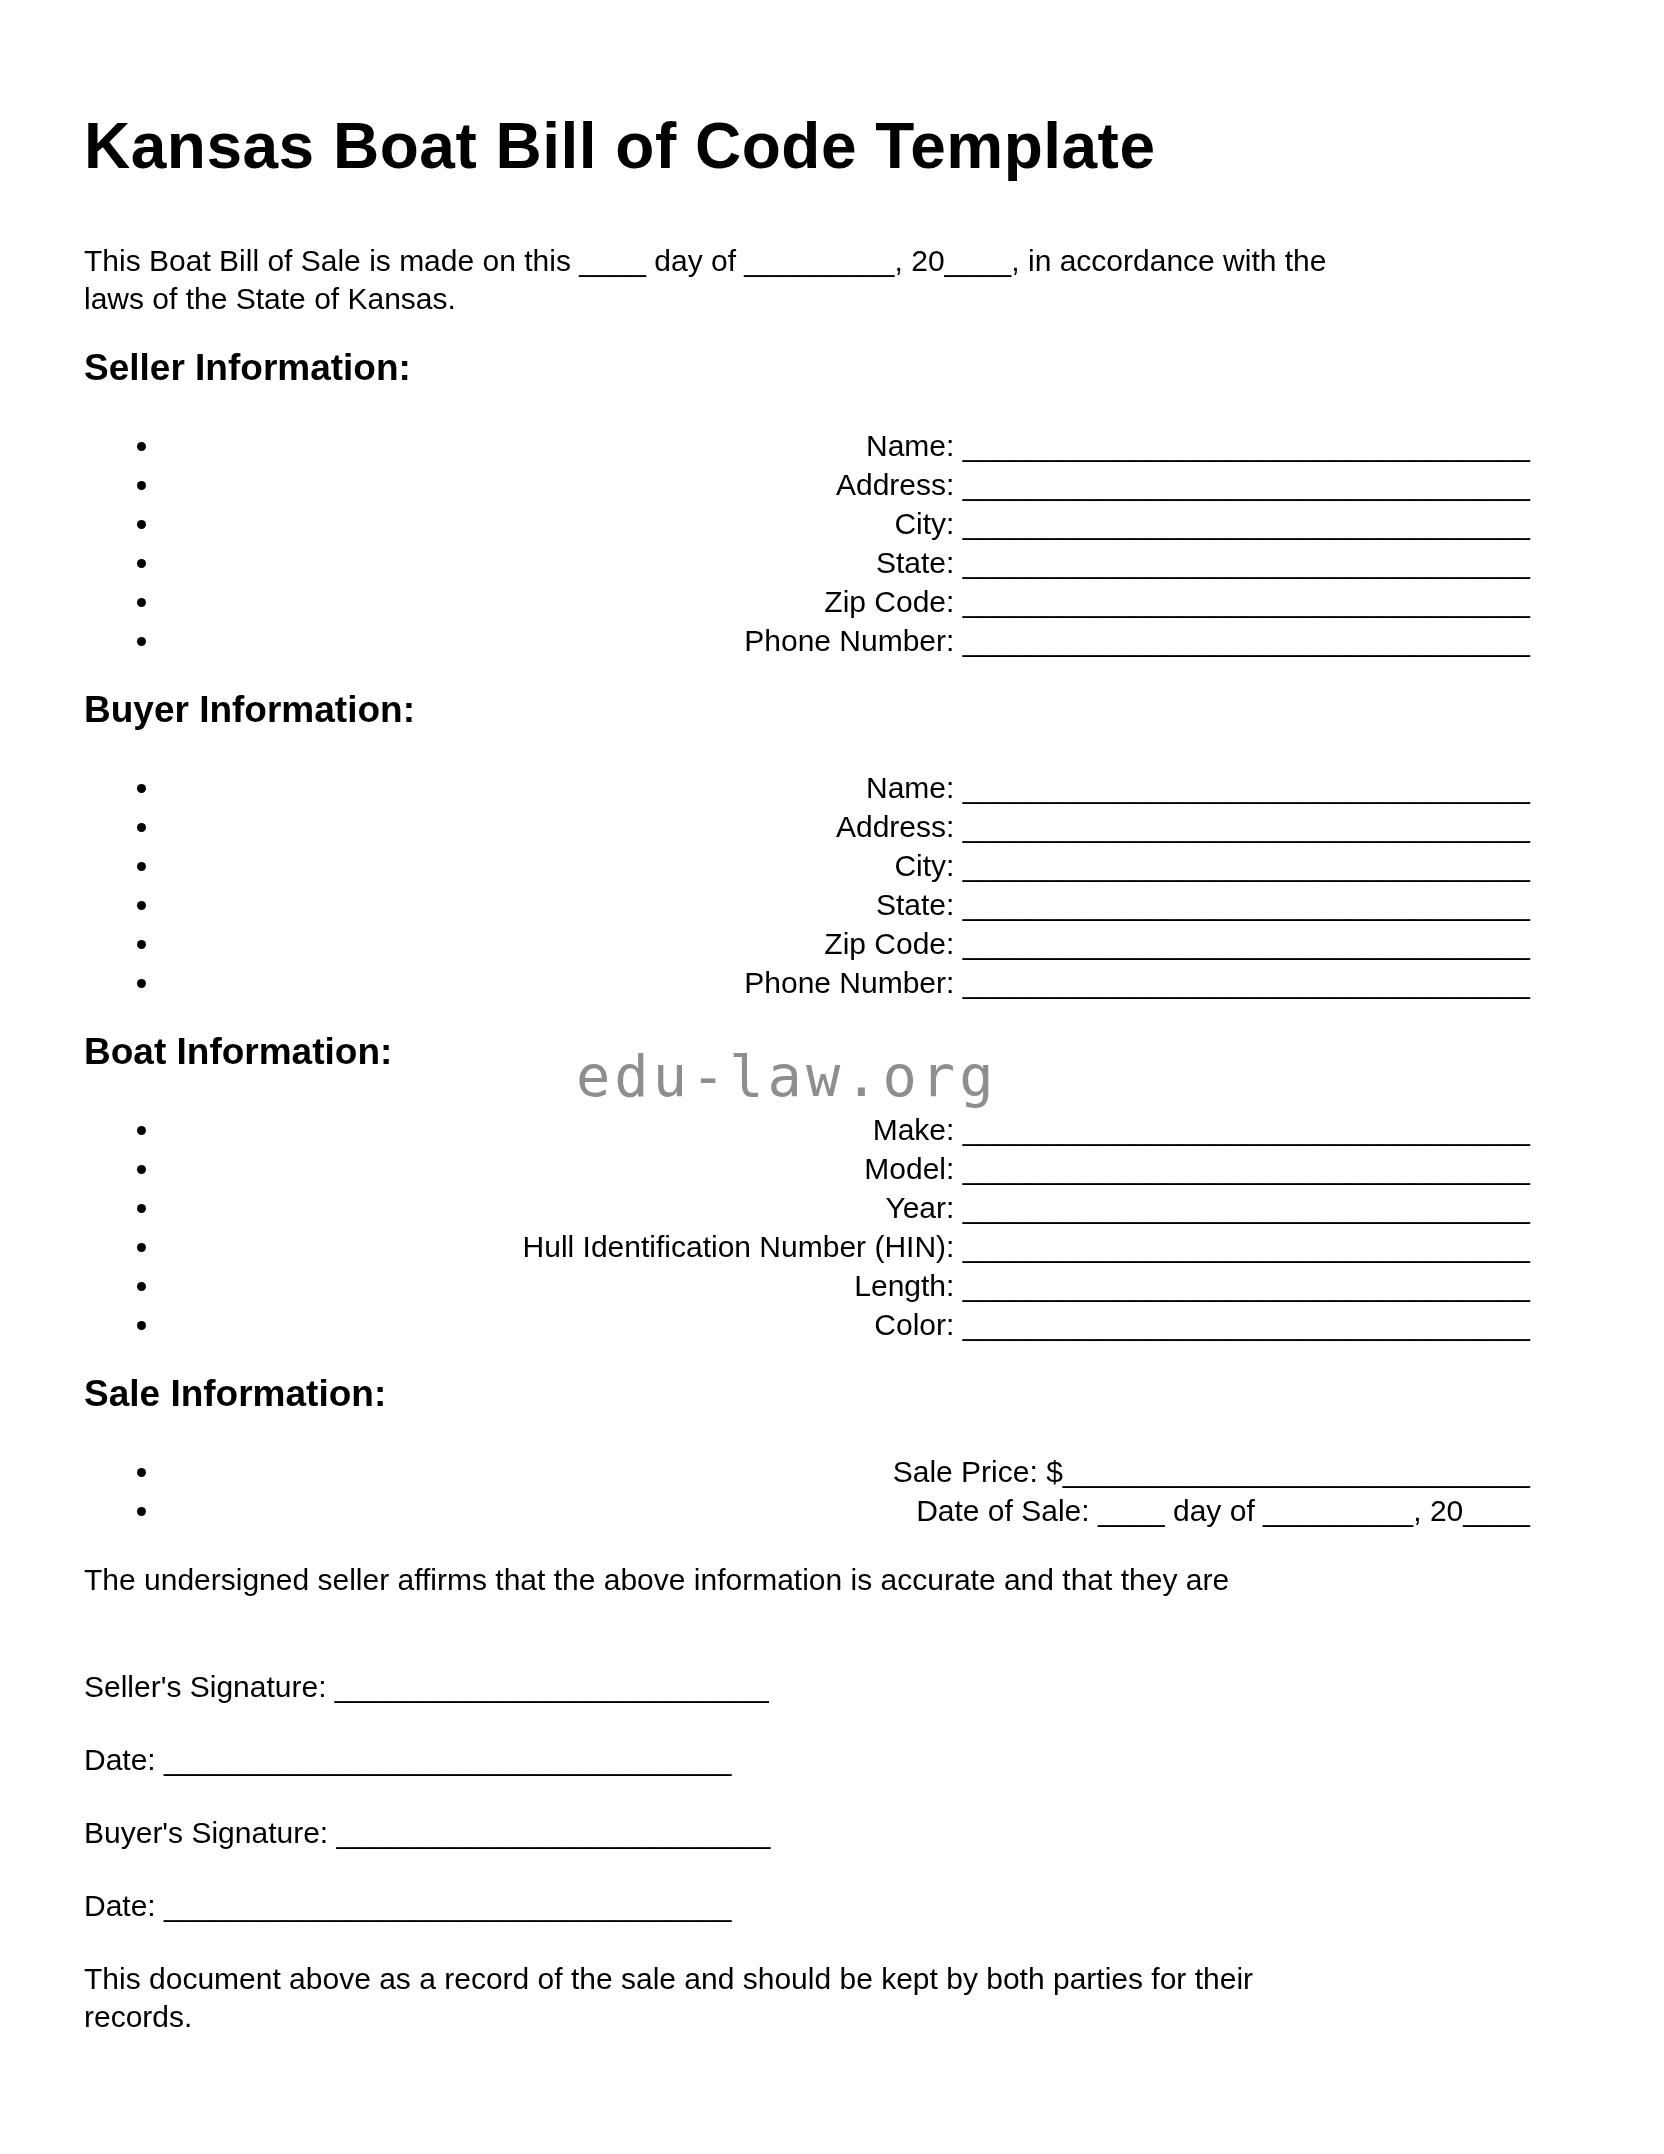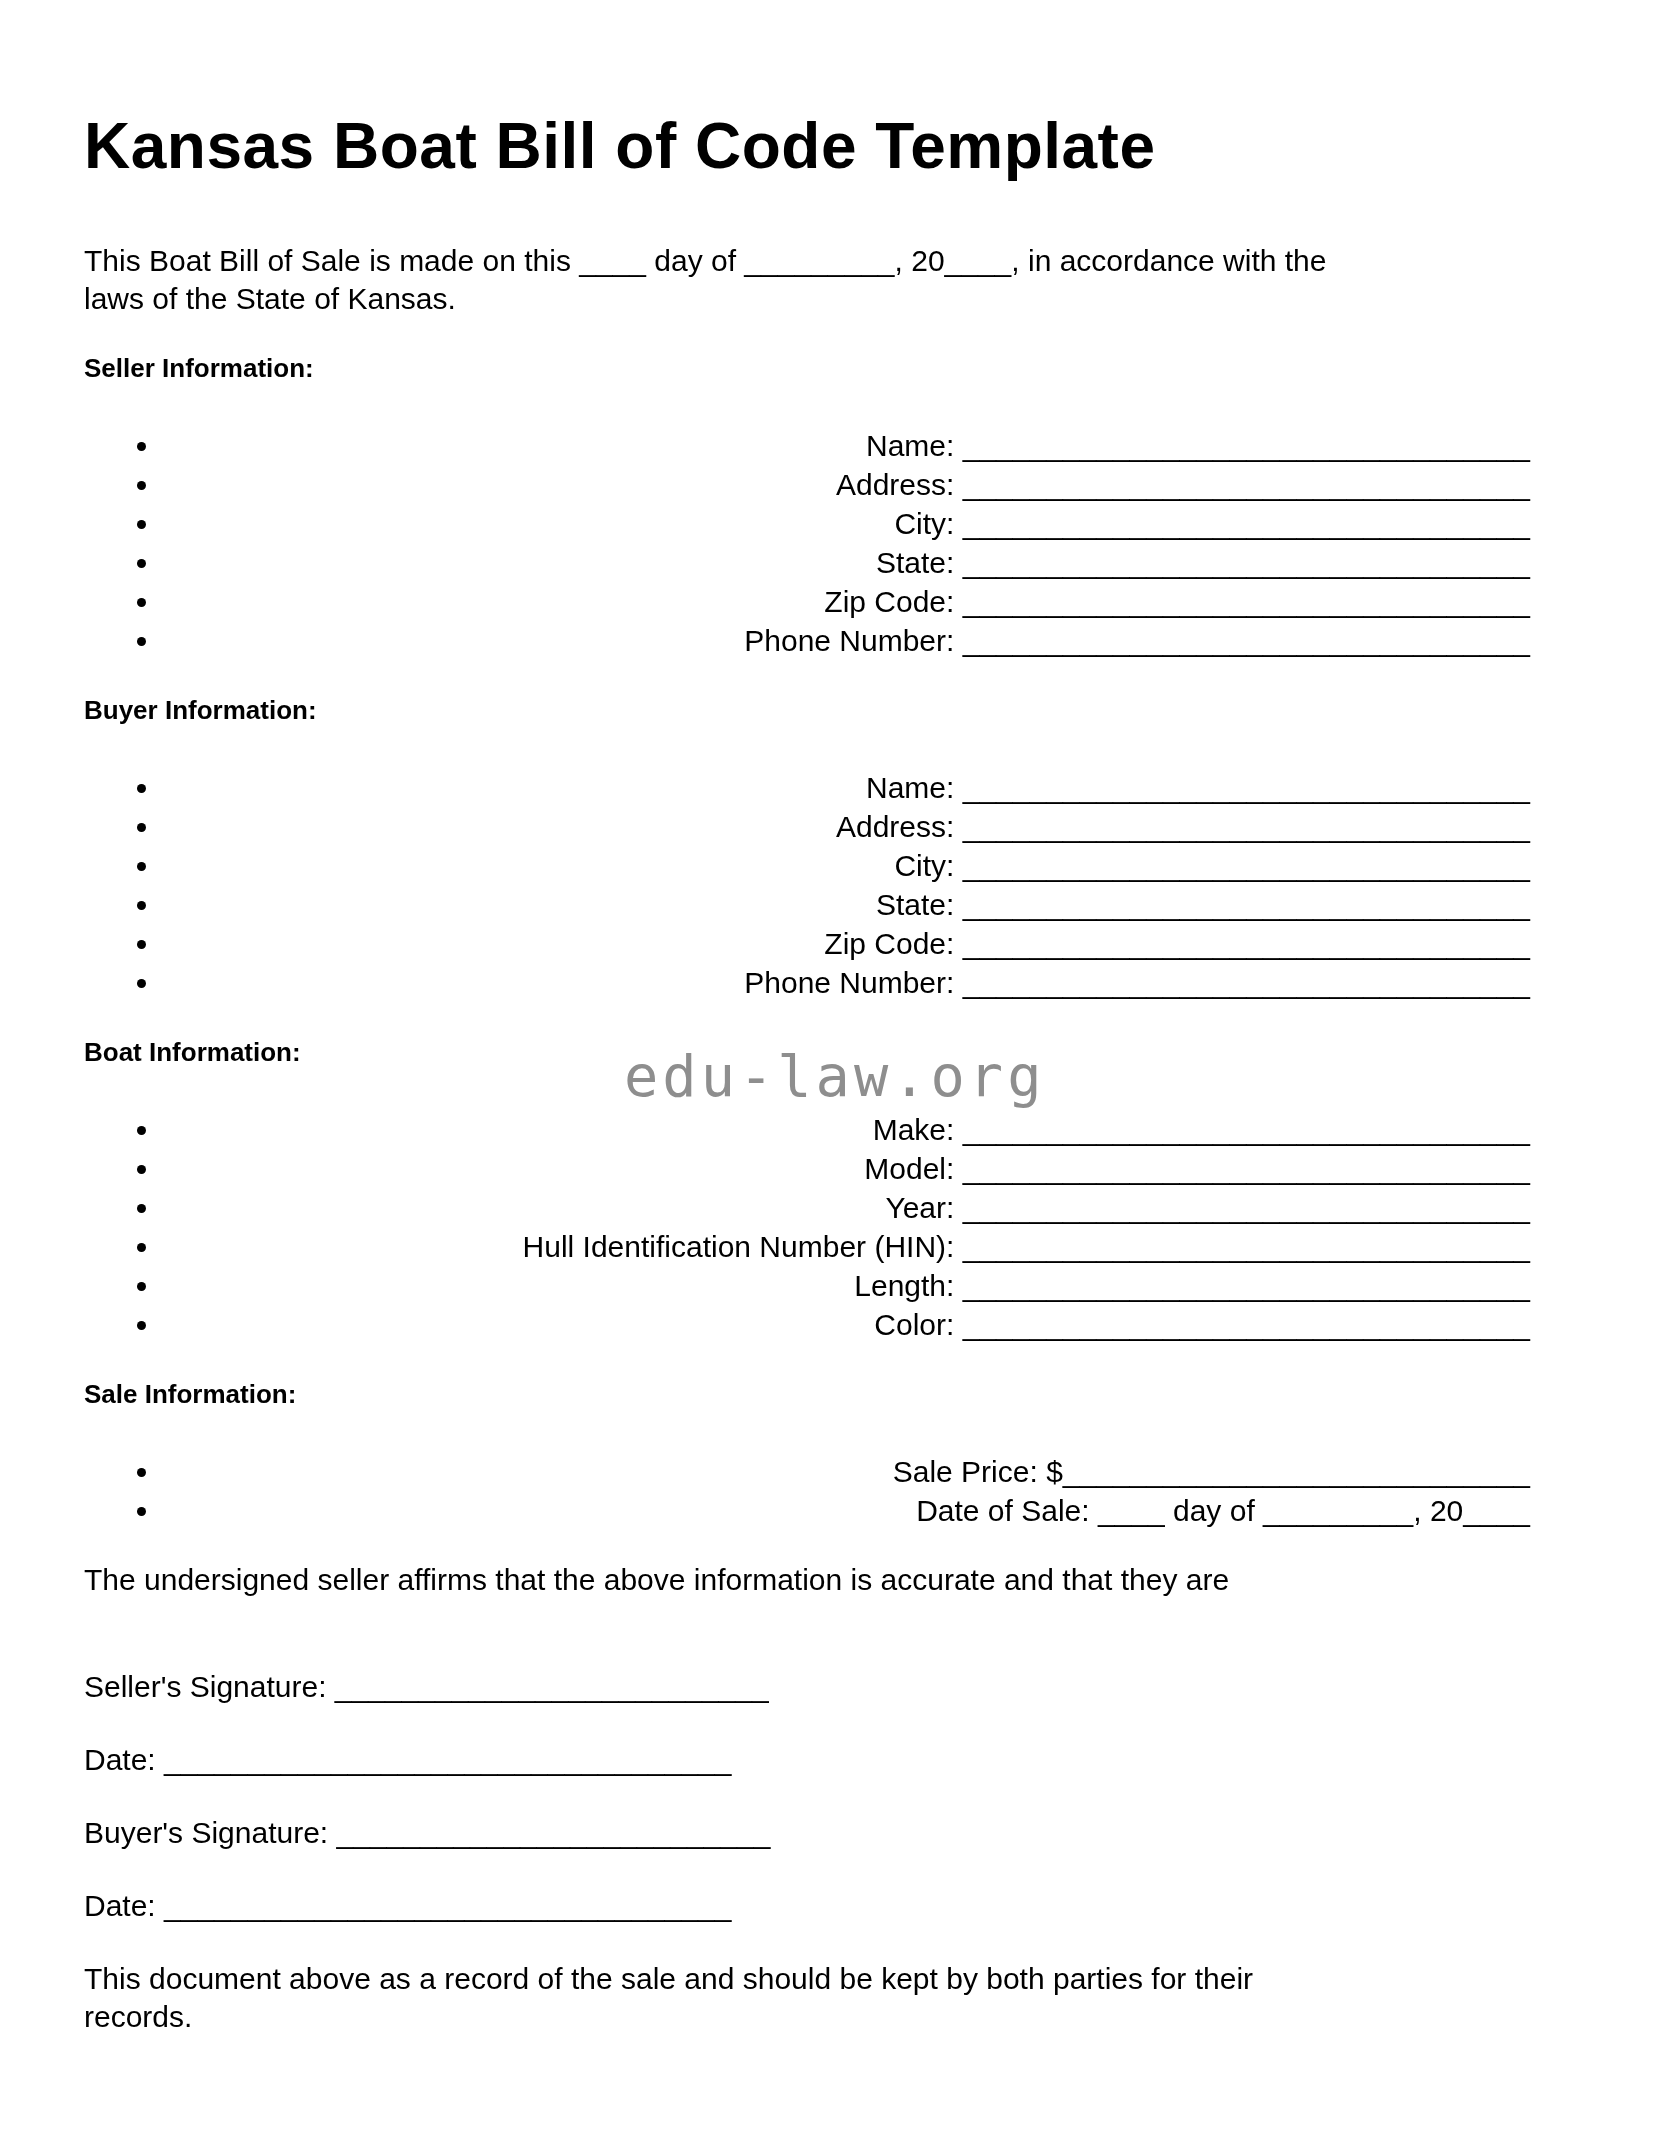--- a/index.html
+++ b/index.html
@@ -20,21 +20,21 @@
     color: #000000;
   }
   h1 {
     font-size: 64px;
     line-height: 77px;
     font-weight: 700;
     margin: 0 0 57px 0;
     letter-spacing: 0.5px;
   }
   h2 {
-    font-size: 26px;
+    font-size: 37px;
     line-height: 38px;
     font-weight: 700;
     margin: 31px 0 39px 0;
   }
   p {
     margin: 16px 0 31px 0;
   }
   ul {
     list-style: disc;
     margin: 0 0 31px 0;
@@ -45,21 +45,21 @@
     text-align: right;
   }
   p.sig {
     margin: 0 0 35px 0;
   }
   p.footer {
     margin: 0;
   }
   .watermark {
     position: absolute;
-    left: 624px;
+    left: 576px;
     top: 1042px;
     font-family: "DejaVu Sans Mono", "Liberation Mono", monospace;
     font-size: 57px;
     line-height: 68px;
     letter-spacing: 4px;
     color: #8e8e8e;
     white-space: nowrap;
     pointer-events: none;
   }
 </style>

